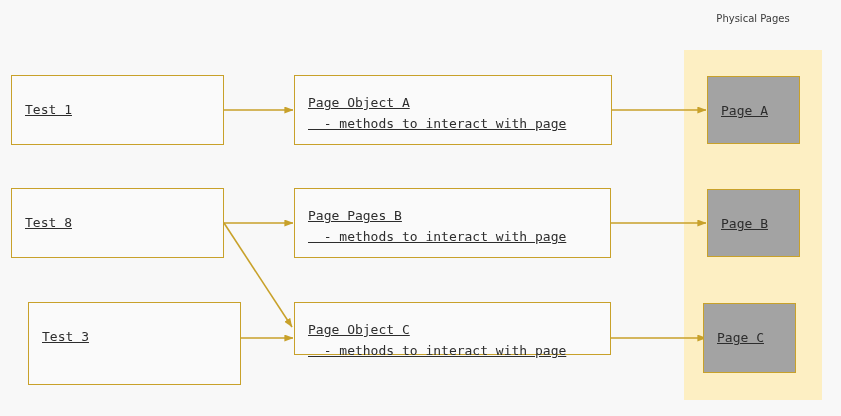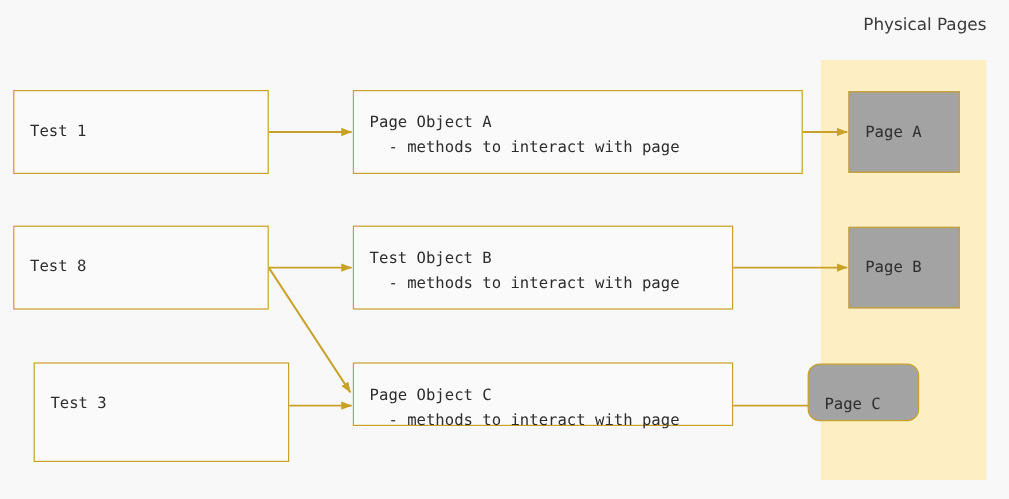--- a/index.html
+++ b/index.html
@@ -20,42 +20,43 @@
     width: 841px;
     height: 416px;
   }
   .group-panel {
     position: absolute;
     background: #fdefc3;
   }
   .group-title {
     position: absolute;
     font-family: "DejaVu Sans", sans-serif;
-    font-size: 14px;
+    font-size: 10px;
     color: #3a3a3a;
     white-space: nowrap;
-    text-align: right;
+    text-align: center;
   }
   .node {
     position: absolute;
     box-sizing: border-box;
     border: 1.6px solid #c8a12a;
     background: #fafafa;
     font-size: 13px;
     color: #2d2d2d;
     line-height: 1.55;
   }
   .node.page {
     background: #a3a3a3;
     border-color: #c8a12a;
   }
   .node .ln {
     position: absolute;
     white-space: pre;
     left: 13px;
+    text-decoration: underline;
   }
   .node .ln.l1 { top: 17px; }
   .node .ln.l2 { top: 38px; }
   .node.single .ln.l1 { top: 24px; }
   .node.page .ln.l1 { top: 24px; }
   svg.edges {
     position: absolute;
     left: 0; top: 0;
     width: 841px;
     height: 416px;
@@ -98,40 +99,40 @@
   </div>
 
   <div class="node single" style="left:11px; top:188px; width:213px; height:70px;">
     <span class="ln l1">Test 8</span>
   </div>
 
   <div class="node single" style="left:28px; top:302px; width:213px; height:83px;">
     <span class="ln l1">Test 3</span>
   </div>
 
-  <div class="node" style="left:294px; top:75px; width:375px; height:70px;">
+  <div class="node" style="left:294px; top:75px; width:318px; height:70px;">
     <span class="ln l1">Page Object A</span>
     <span class="ln l2">  - methods to interact with page</span>
   </div>
 
   <div class="node" style="left:294px; top:188px; width:317px; height:70px;">
-    <span class="ln l1">Test Object B</span>
+    <span class="ln l1">Page Pages B</span>
     <span class="ln l2">  - methods to interact with page</span>
   </div>
 
   <div class="node" style="left:294px; top:302px; width:317px; height:53px;">
     <span class="ln l1">Page Object C</span>
     <span class="ln l2">  - methods to interact with page</span>
   </div>
 
   <div class="node page" style="left:707px; top:76px; width:93px; height:68px;">
     <span class="ln l1">Page A</span>
   </div>
 
   <div class="node page" style="left:707px; top:189px; width:93px; height:68px;">
     <span class="ln l1">Page B</span>
   </div>
 
-  <div class="node page" style="left:673px; top:303px; width:93px; height:48px;border-radius:10px;">
+  <div class="node page" style="left:703px; top:303px; width:93px; height:70px;">
     <span class="ln l1">Page C</span>
   </div>
 
 </div>
 
 </body></html>

